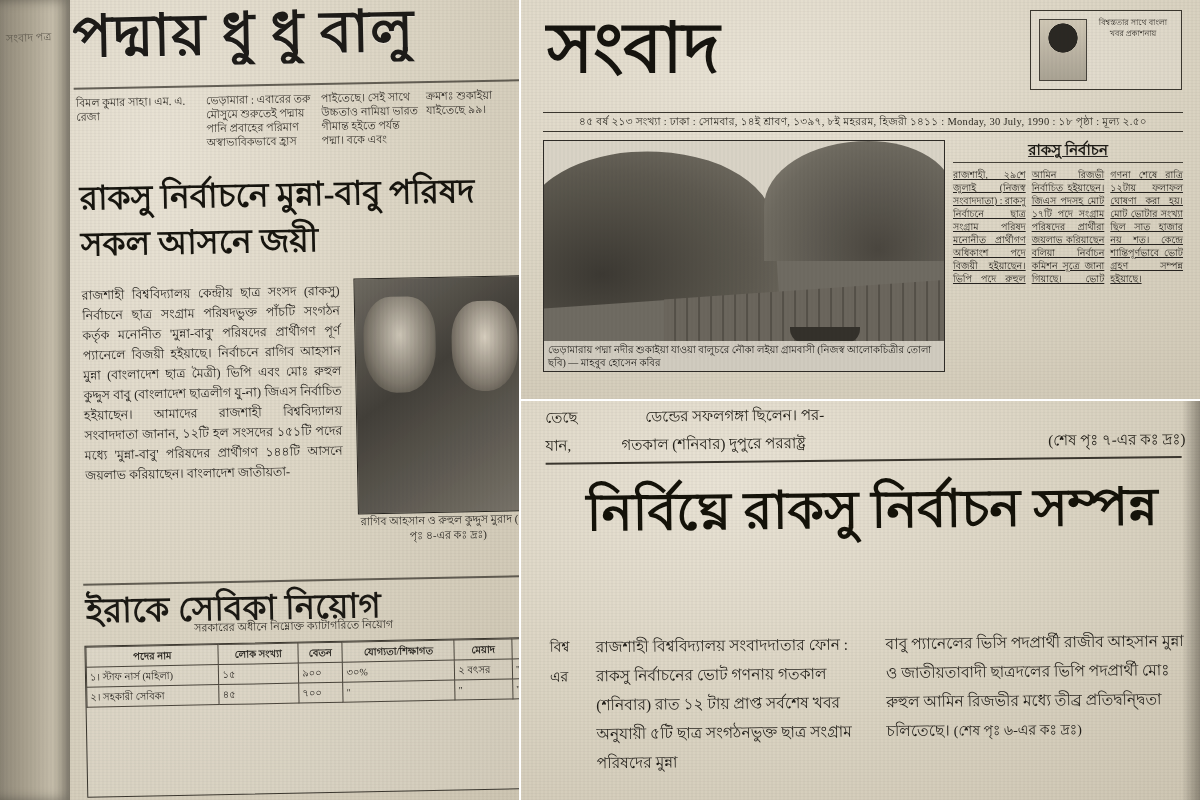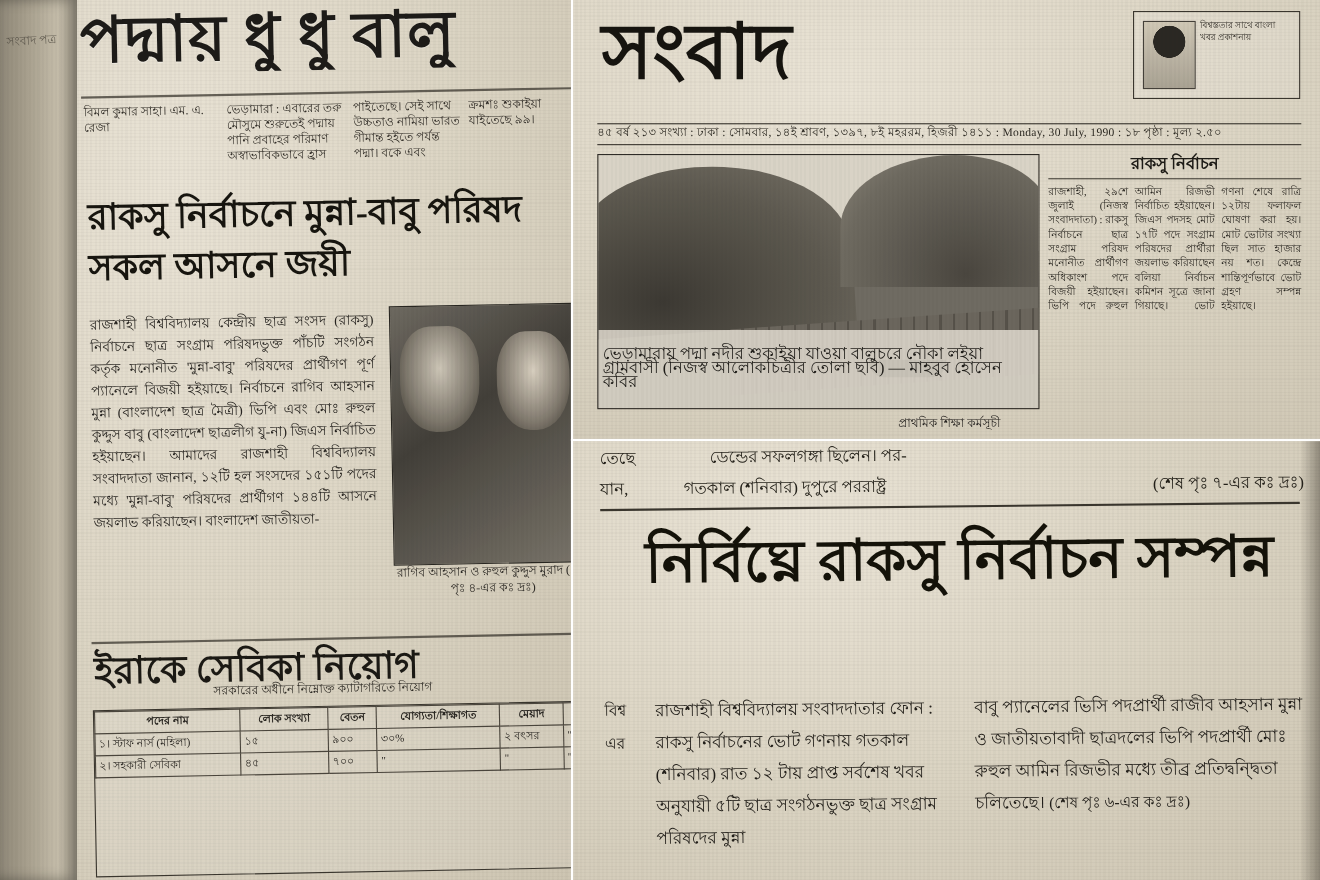--- a/index.html
+++ b/index.html
@@ -100,33 +100,33 @@
   .table-note{position:absolute;left:120px;top:622px;width:340px;font-size:11px;color:#2d2a24;}
 
   
   .tr-sheet{position:absolute;left:0;top:0;width:679px;height:399px;}
   .masthead-tr{
     position:absolute;left:26px;top:10px;width:460px;
     font-size:70px;line-height:78px;font-weight:700;color:#16140f;white-space:nowrap;
   }
   .logo-box{
     position:absolute;right:18px;top:10px;width:150px;height:78px;
-    border:1px solid #3a362e;background:rgba(255,255,255,.12);
+    border:1px solid #3a362e;background:rgba(255,255,255,.12);text-align:center;
   }
   .logo-box .emblem{
     position:absolute;left:8px;top:8px;width:46px;height:60px;
     background:radial-gradient(circle at 50% 30%, #2b2823 0 30%, rgba(0,0,0,0) 31%),
                linear-gradient(180deg,#cfc7b5,#a9a293);
     border:1px solid #45413a;
   }
   .logo-box .logo-lines{position:absolute;left:60px;top:6px;width:84px;font-size:8px;line-height:11px;color:#35312b;}
   .dateline{
     position:absolute;left:22px;top:112px;width:640px;height:18px;
     border-top:1px solid #3a362e;border-bottom:1px solid #3a362e;
-    font-size:10.5px;line-height:18px;color:#2c2922;letter-spacing:.3px;
+    font-size:10.5px;line-height:18px;color:#2c2922;text-align:center;letter-spacing:.3px;
   }
   .tr-photo{
     position:absolute;left:22px;top:140px;width:400px;height:230px;
     background:
       linear-gradient(180deg,#d9d3c6 0 38%, #8f8a80 38% 46%, #6f6b62 46% 100%);
     border:1px solid #2f2c27;overflow:hidden;
   }
   .tr-photo .hill{
     position:absolute;left:-20px;top:10px;width:250px;height:150px;
     background:radial-gradient(ellipse at 30% 80%, #3c3933 0%, #5d594f 60%, #79746a 100%);
@@ -140,24 +140,24 @@
   .tr-photo .wall{
     position:absolute;left:120px;top:148px;width:300px;height:60px;
     background:repeating-linear-gradient(90deg,#6b665d 0 10px,#565149 10px 12px);
     transform:skewY(-4deg);
   }
   .tr-photo .boat{
     position:absolute;left:246px;top:186px;width:70px;height:16px;border-radius:0 0 14px 14px;
     background:#34312b;
   }
   .tr-photo .cap{
-    position:absolute;left:0;bottom:0;width:100%;font-size:15px;line-height:13px;
-    color:#1e1c18;background:rgba(226,220,208,.85);padding:16px 4px;box-sizing:border-box;
-  }
-  .tr-col-right{position:absolute;left:432px;top:140px;width:230px;}
+    position:absolute;left:0;bottom:0;width:100%;font-size:10px;line-height:13px;
+    color:#1e1c18;background:rgba(226,220,208,.85);padding:2px 4px;box-sizing:border-box;
+  }
+  .tr-col-right{position:absolute;left:432px;top:140px;width:230px;text-decoration:underline;}
   .tr-kicker{font-size:15px;line-height:20px;text-align:center;font-weight:700;color:#1d1b16;border-bottom:1px solid #46423a;padding-bottom:2px;}
   .tr-headline{font-size:17px;line-height:26px;font-weight:700;color:#161410;text-align:center;margin-top:4px;}
   .tr-body{margin-top:6px;font-size:9.5px;line-height:13px;color:#2b2822;column-count:3;column-gap:6px;text-align:justify;}
   .tr-sub{margin-top:6px;font-size:13px;line-height:18px;font-weight:700;text-align:center;color:#1b1914;border-top:1px solid #46423a;padding-top:4px;}
   .tr-footline{position:absolute;left:22px;bottom:4px;width:640px;font-size:11px;color:#262320;text-align:center;}
 
   
   .br-sheet{position:absolute;left:0;top:0;width:679px;height:399px;transform:rotate(-0.6deg);transform-origin:top left;}
   .br-topline{position:absolute;left:24px;top:6px;width:640px;font-size:15px;line-height:22px;color:#232019;}
   .br-topline .l{position:absolute;left:0;top:0;}
@@ -271,21 +271,20 @@
         <div class="wall"></div>
         <div class="boat"></div>
         <div class="cap">ভেড়ামারায় পদ্মা নদীর শুকাইয়া যাওয়া বালুচরে নৌকা লইয়া গ্রামবাসী (নিজস্ব আলোকচিত্রীর তোলা ছবি) — মাহবুব হোসেন কবির</div>
       </div>
 
       <div class="tr-col-right">
         <div class="tr-kicker">রাকসু নির্বাচন</div>
         <div class="tr-body">রাজশাহী, ২৯শে জুলাই (নিজস্ব সংবাদদাতা) : রাকসু নির্বাচনে ছাত্র সংগ্রাম পরিষদ মনোনীত প্রার্থীগণ অধিকাংশ পদে বিজয়ী হইয়াছেন। ভিপি পদে রুহুল আমিন রিজভী নির্বাচিত হইয়াছেন। জিএস পদসহ মোট ১৭টি পদে সংগ্রাম পরিষদের প্রার্থীরা জয়লাভ করিয়াছেন বলিয়া নির্বাচন কমিশন সূত্রে জানা গিয়াছে। ভোট গণনা শেষে রাত্রি ১২টায় ফলাফল ঘোষণা করা হয়। মোট ভোটার সংখ্যা ছিল সাত হাজার নয় শত। কেন্দ্রে শান্তিপূর্ণভাবে ভোট গ্রহণ সম্পন্ন হইয়াছে।</div>
       </div>
 
-      <div class="tr-footline">প্রাথমিক শিক্ষা কর্মসূচী</div>
     </div>
     <div class="edge-right"></div>
   </div>
 
   <div class="panel paper grain" id="panel-br">
     <div class="br-sheet">
 
       <div class="br-topline">
         <span class="l">তেছে</span>
         <span class="c">ডেন্ডের সফলগঙ্গা ছিলেন। পর-</span>

